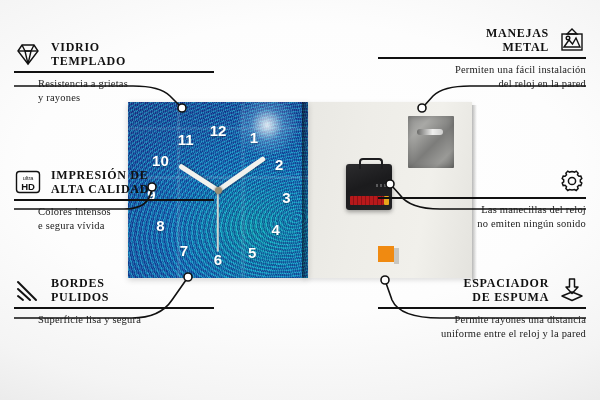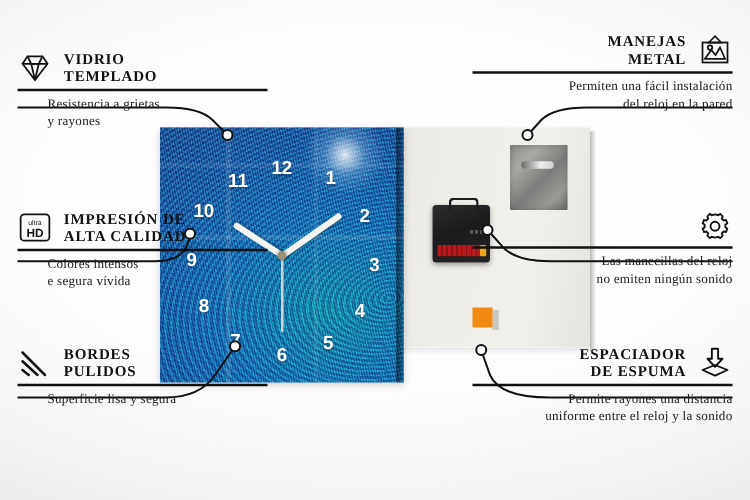--- a/index.html
+++ b/index.html
@@ -55,27 +55,26 @@
     position:absolute;right:4px;top:20px;width:12px;height:3px;
     background:repeating-linear-gradient(90deg,#5a5a5c 0 2px,transparent 2px 4px);
   }
   .foam{
     position:absolute;left:74px;bottom:16px;width:16px;height:16px;background:#f08a11;
   }
   .foam-shadow{
     position:absolute;left:90px;bottom:14px;width:5px;height:16px;background:rgba(150,148,142,.45);
   }
   .clock{
-    position:absolute;left:0;top:0;width:180px;height:204px;overflow:hidden;
+    position:absolute;left:0;top:0;width:180px;height:176px;overflow:hidden;
     box-shadow:0 2px 6px rgba(0,0,0,.18);
     background:
       repeating-linear-gradient(78deg, rgba(255,255,255,.16) 0 1px, rgba(0,0,0,.10) 1px 2px),
       repeating-linear-gradient(12deg, rgba(0,240,230,.13) 0 2px, rgba(0,0,0,.05) 2px 4px),
       radial-gradient(150% 120% at 70% 72%, #0a8fae 0%, #0f63ba 30%, #1449a6 55%, #19398f 78%, #142a6e 100%);
-    padding-left: 15px;
   }
   .clock-grid{
     position:absolute;inset:0;
     background:
       linear-gradient(90deg,transparent 0 27%,rgba(255,255,255,.10) 27% 29%,transparent 29% 63%,rgba(255,255,255,.07) 63% 65%,transparent 65%),
       linear-gradient(0deg,transparent 0 56%,rgba(255,255,255,.10) 56% 58%,transparent 58% 84%,rgba(255,255,255,.07) 84% 86%,transparent 86%);
   }
   .clock-wave{
     position:absolute;inset:-20%;
     background:
@@ -313,17 +312,17 @@
           </svg>
       </span>
       <div class="co-title">
         <div>ESPACIADOR</div>
         <div>DE ESPUMA</div>
       </div>
     </div>
     <div class="co-rule"></div>
     <div class="co-sub">
       <div>Permite rayones una distancia</div>
-      <div>uniforme entre el reloj y la sonido</div>
+      <div>uniforme entre el reloj y la pared</div>
     </div>
   </div>
 
 </div>
 
 </body></html>

